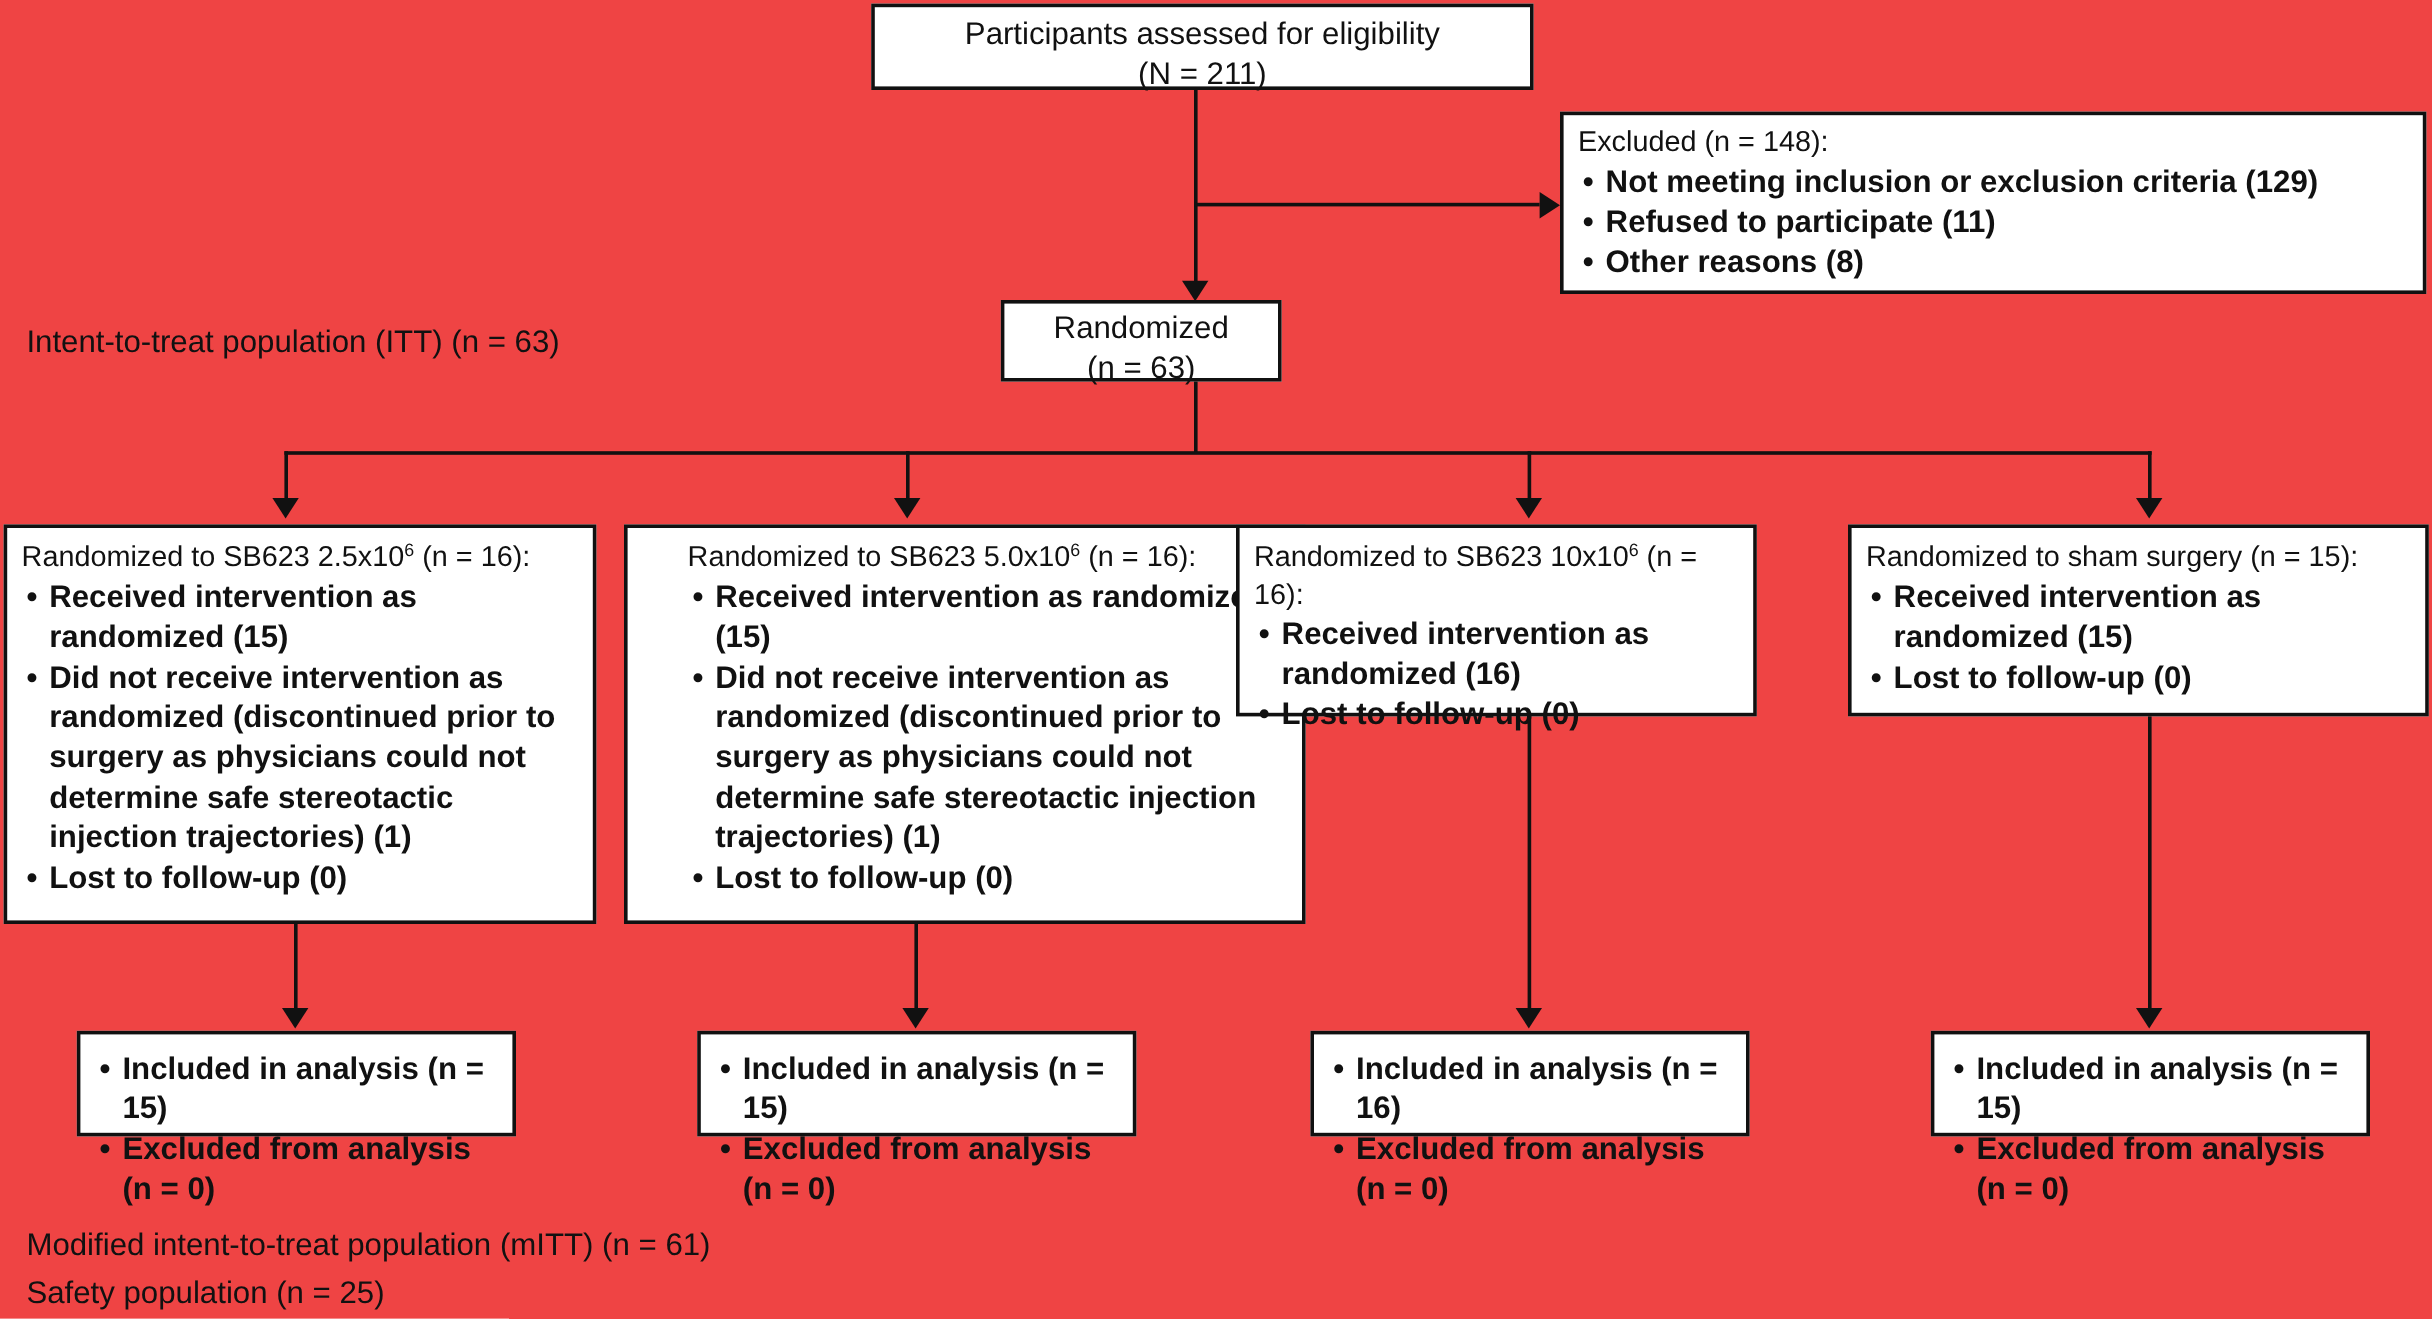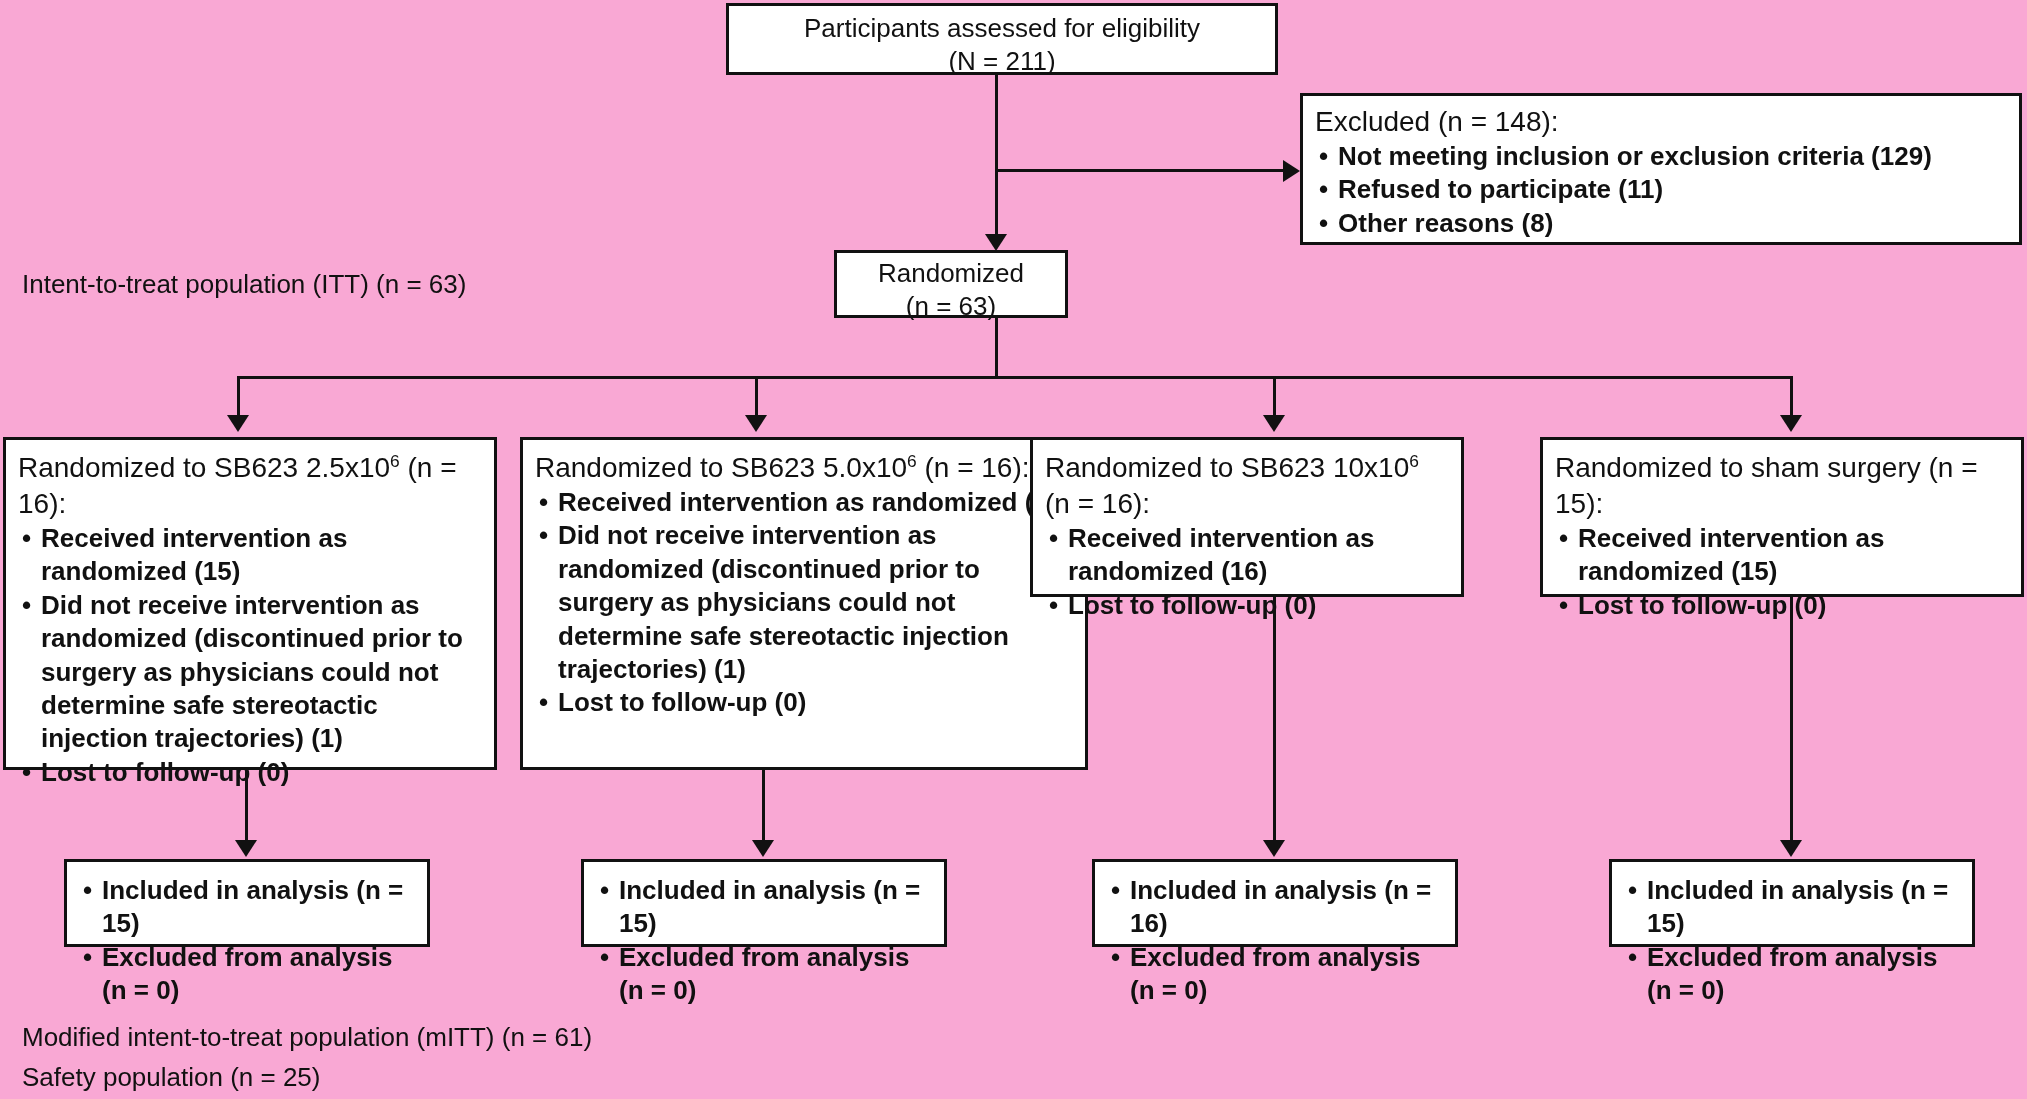--- a/index.html
+++ b/index.html
@@ -1,28 +1,28 @@
 <!DOCTYPE html>
 <html><head>
 <meta charset="utf-8">
 <style>
   html,body{margin:0;padding:0;background:#ffffff;}
   body{font-family:"Liberation Sans","DejaVu Sans",sans-serif;color:#111111;}
-  #canvas{position:relative;width:2027px;height:1099px;overflow:hidden;background:#f9a8d4;}
+  #canvas{position:relative;width:2027px;height:1099px;overflow:hidden;background:#ef4444;}
 
   .box{position:absolute;box-sizing:border-box;border:3px solid #111111;background:#ffffff;}
   .box .inner{padding:10px 12px 8px 12px;}
 
   .ttl{font-size:26px;line-height:1.28;white-space:pre-line;}
   .ctr{text-align:center;}
 
   ul.blist{margin:0;padding:0;list-style:none;font-weight:bold;}
   ul.blist li{font-size:26px;line-height:1.285;padding-left:23px;position:relative;margin:0 0 0 0;}
   ul.blist li::before{content:"\2022";position:absolute;left:4px;top:0;}
-  .hdr{font-size:28px;line-height:1.285;margin-bottom:0;}
+  .hdr{font-size:24px;line-height:1.285;margin-bottom:0;}
   sup{font-size:0.62em;vertical-align:super;line-height:0;}
 
   .freetext{position:absolute;font-size:26px;line-height:1.3;white-space:nowrap;}
 
   .line{position:absolute;background:#111111;}
   .vline{width:3px;}
   .hline{height:3px;}
 
   .arrow-down{position:absolute;width:0;height:0;border-left:11px solid transparent;border-right:11px solid transparent;border-top:17px solid #111111;}
   .arrow-right{position:absolute;width:0;height:0;border-top:11px solid transparent;border-bottom:11px solid transparent;border-left:17px solid #111111;}
@@ -84,21 +84,21 @@
     <div class="inner">
       <div class="hdr"><span>Randomized to SB623 2.5x10</span><sup>6</sup><span> (n = 16):</span></div>
       <ul class="blist">
         <li>Received intervention as randomized (15)</li>
         <li>Did not receive intervention as randomized (discontinued prior to surgery as physicians could not determine safe stereotactic injection trajectories) (1)</li>
         <li>Lost to follow-up (0)</li>
       </ul>
     </div>
   </div>
 
-  <div class="box" style="left:520px;top:437px;width:568px;height:333px;">
+  <div class="box" style="left:520px;top:437px;width:568px;height:333px;padding-left:38px;">
     <div class="inner">
       <div class="hdr"><span>Randomized to SB623 5.0x10</span><sup>6</sup><span> (n = 16):</span></div>
       <ul class="blist">
         <li>Received intervention as randomized (15)</li>
         <li>Did not receive intervention as randomized (discontinued prior to surgery as physicians could not determine safe stereotactic injection trajectories) (1)</li>
         <li>Lost to follow-up (0)</li>
       </ul>
     </div>
   </div>
 

